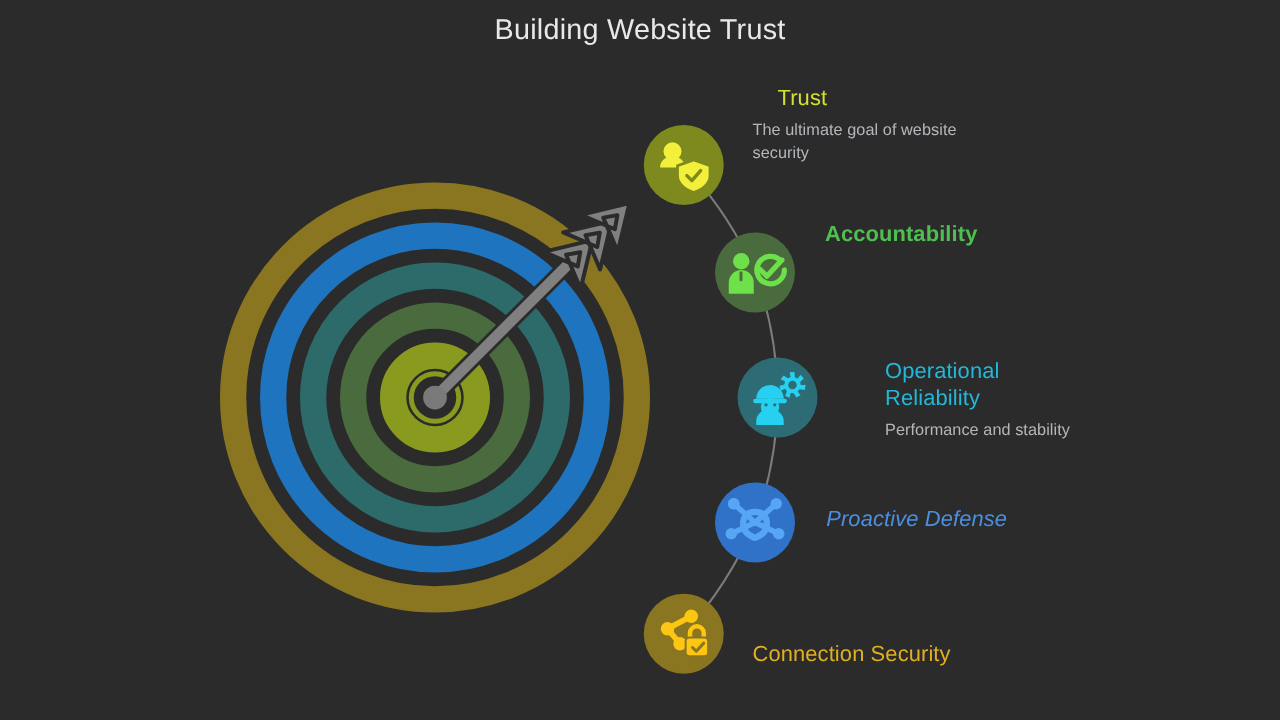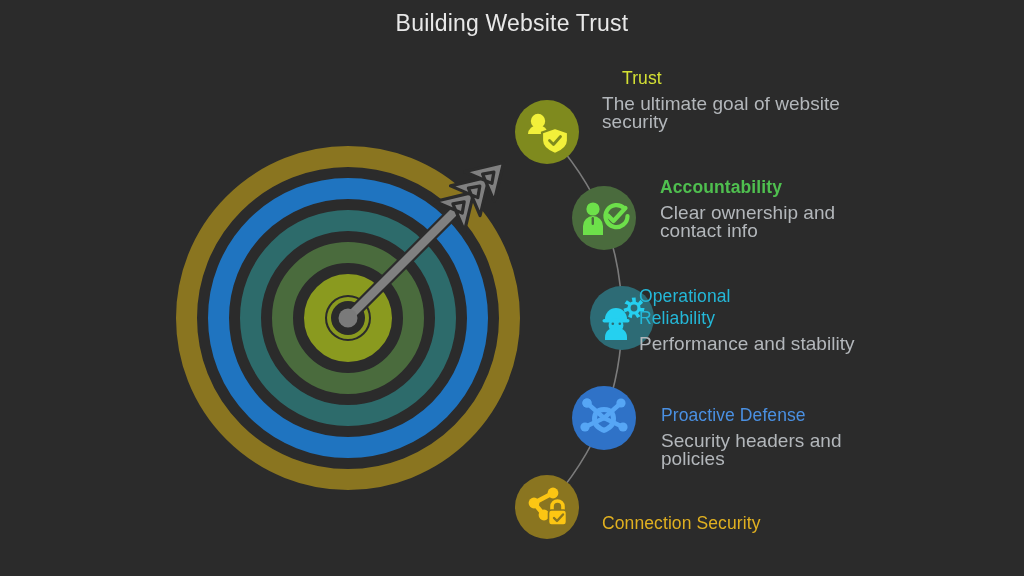--- a/index.html
+++ b/index.html
@@ -41,21 +41,21 @@
     position: absolute;
   }
   .item-title {
     font-size: 17.5px;
     font-weight: 400;
     line-height: 22px;
     letter-spacing: 0.1px;
     white-space: pre-line;
   }
   .item-desc {
-    font-size: 19px;
+    font-size: 13px;
     font-weight: 400;
     line-height: 18px;
     color: #b3b7bb;
     letter-spacing: 0.05px;
     white-space: pre-line;
     margin-top: 6px;
   }
 </style>
 </head>
 <body>
@@ -156,31 +156,27 @@
   </svg>
 
   <div id="text-layer">
       <div class="item-text" style="left: 602px; top: 67px;">
         <div class="item-title" style="color: rgb(212, 224, 52); margin-left: 20px;">Trust</div>
         <div class="item-desc">The ultimate goal of website
 security</div>
       </div>
       <div class="item-text" style="left: 660px; top: 176px;">
         <div class="item-title" style="color: rgb(79, 191, 79); font-weight: bold;">Accountability</div>
-        <div class="item-desc">Clear ownership and
-contact info</div>
       </div>
-      <div class="item-text" style="left: 639px; top: 285px;">
+      <div class="item-text" style="left: 708px; top: 285px;">
         <div class="item-title" style="color: rgb(36, 184, 216);">Operational
 Reliability</div>
         <div class="item-desc">Performance and stability</div>
       </div>
-      <div class="item-text" style="left: 661px; top: 404px;">
+      <div class="item-text" style="left: 661px; top: 404px; font-style: italic;">
         <div class="item-title" style="color: rgb(74, 144, 226);">Proactive Defense</div>
-        <div class="item-desc">Security headers and
-policies</div>
       </div>
       <div class="item-text" style="left: 602px; top: 512px; text-align: center;">
         <div class="item-title" style="color: rgb(224, 176, 32);">Connection Security</div>
       </div>
     </div>
 
 </div>
 
 </body></html>

